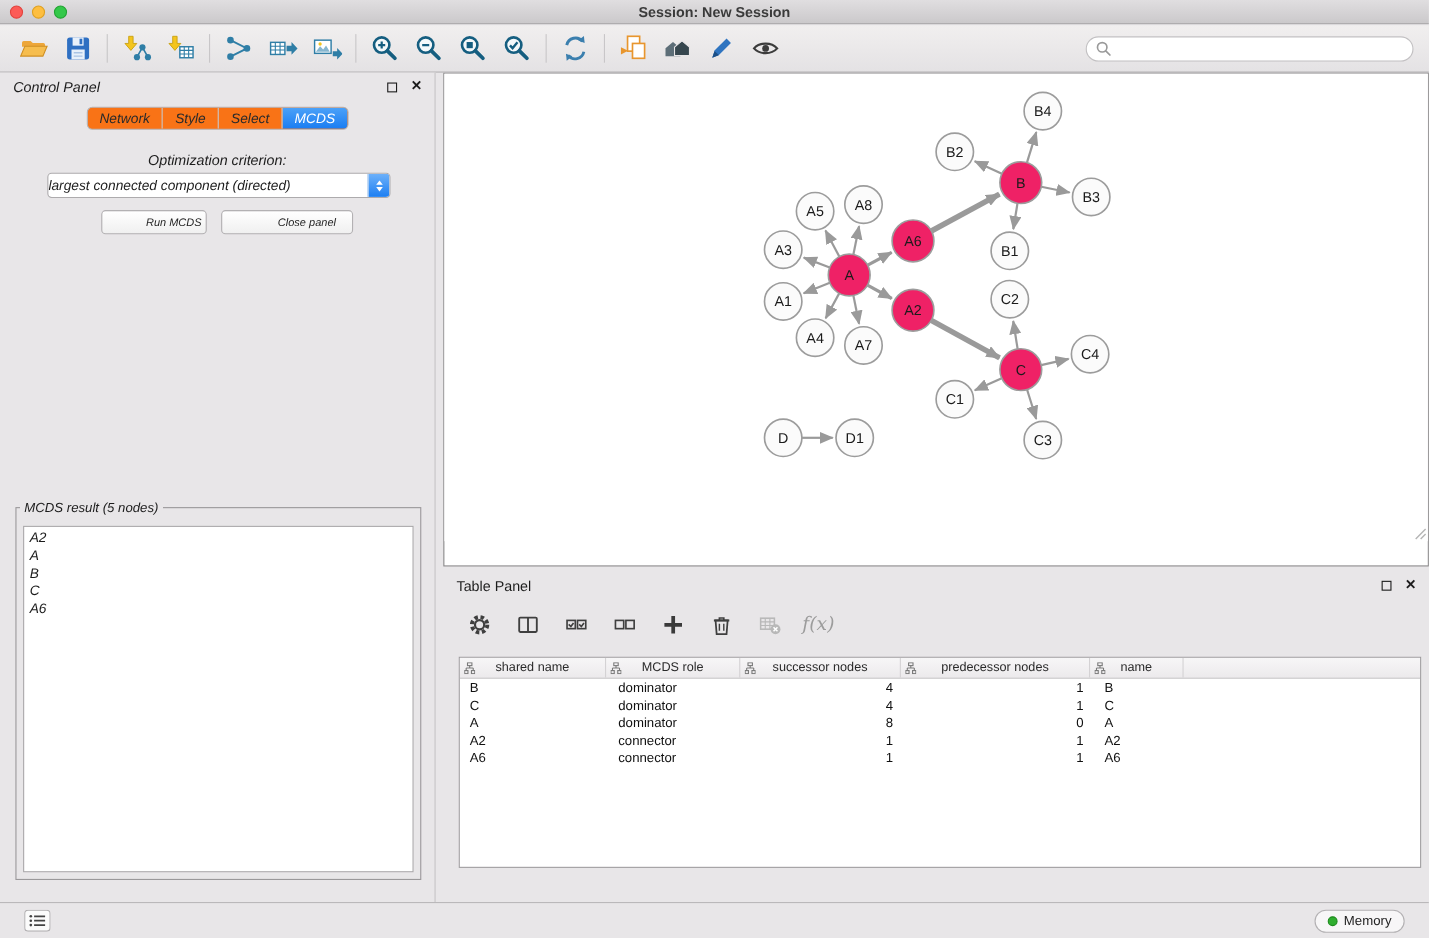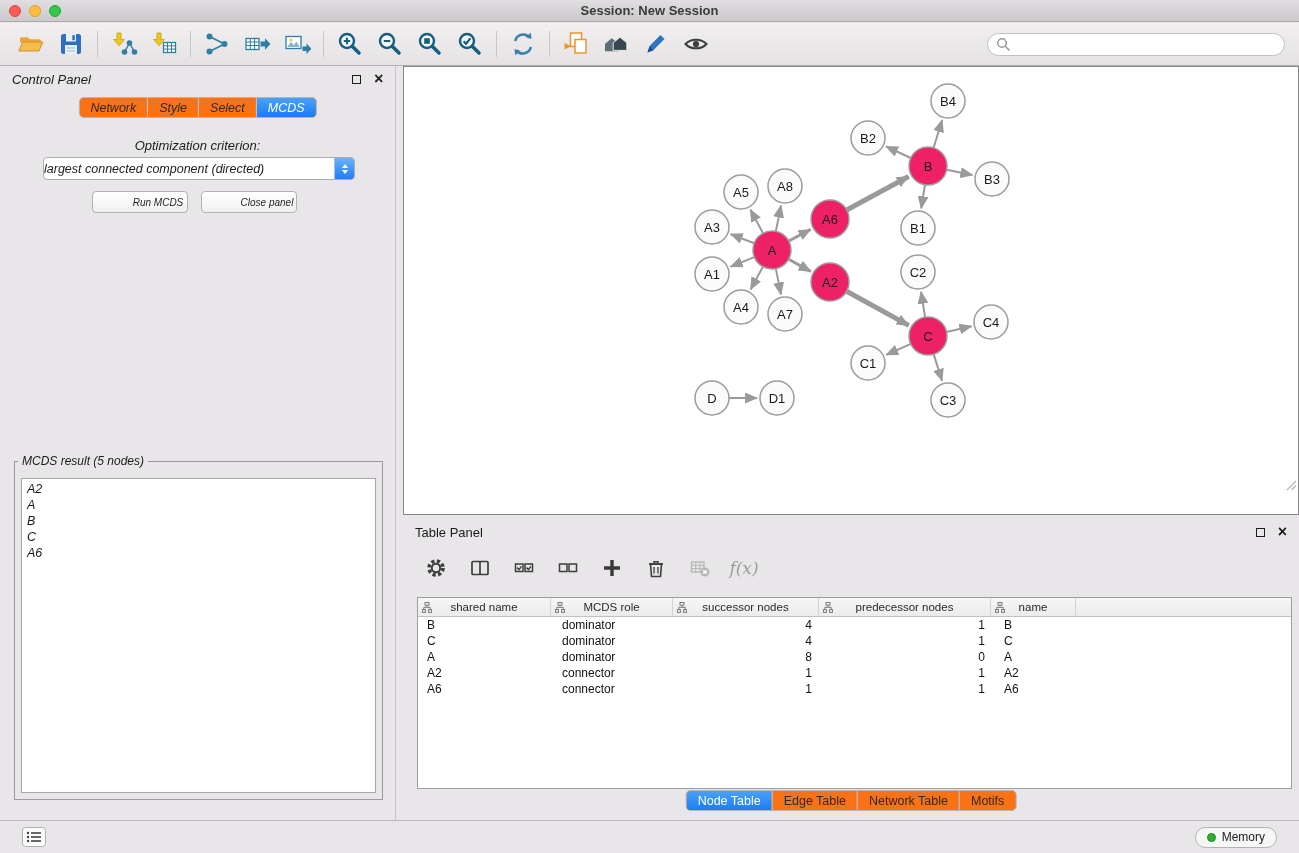--- a/index.html
+++ b/index.html
@@ -37,21 +37,21 @@
   .segmented .seg.selected{background:linear-gradient(#4ba1f8,#1a7df2);color:#fff;}
   .cp-tabs{position:absolute;left:50%;transform:translateX(-50%);top:31px;}
   .opt-label{position:absolute;top:72px;left:0;width:100%;text-align:center;font-size:13px;}
   .combo{position:absolute;left:43px;top:91px;width:312px;height:23px;background:#fff;border:1px solid #adabad;border-radius:4px;display:flex;align-items:center;font-size:12.5px;overflow:hidden;}
   .combo-text{flex:1;padding-left:0;white-space:nowrap;overflow:hidden;}
   .combo-btn{width:20px;height:100%;background:linear-gradient(#6db1fa,#1d7ff2);display:flex;flex-direction:column;align-items:center;justify-content:center;gap:2px;border-left:1px solid #9ec4ef;}
   .tri-up{width:0;height:0;border-left:3.5px solid transparent;border-right:3.5px solid transparent;border-bottom:4.5px solid #fff;}
   .tri-down{width:0;height:0;border-left:3.5px solid transparent;border-right:3.5px solid transparent;border-top:4.5px solid #fff;}
   .mac-btn{position:absolute;height:22px;background:linear-gradient(#ffffff,#f0f0f0);border:1px solid #b3b1b3;border-radius:4px;font-size:10px;display:flex;align-items:center;justify-content:center;color:#1e1e1e;padding-left:36px;}
   .btn-run{left:92px;top:125px;width:96px;}
-  .btn-close{left:201px;top:125px;width:96px;}
+  .btn-close{left:201px;top:125px;width:120px;}
   .mcds-fieldset{position:absolute;left:14px;top:388px;width:369px;height:346px;border:1px solid #9a989a;}
   .mcds-fieldset legend{font-size:12px;padding:0 4px;margin-left:3px;color:#1c1c1c;}
   .mcds-list{position:absolute;left:6px;right:6px;top:10px;bottom:6px;background:#fff;border:1px solid #a8a6a8;font-size:12.5px;line-height:16px;padding:2px 5px;overflow:hidden;}
 
   
   .network-window{position:absolute;left:403px;top:0;width:896px;height:449px;border:1px solid #868486;background:#fff;}
   .net-title{height:22px;background:linear-gradient(#e9e7e9,#d5d3d5);border-bottom:1px solid #b0aeb0;display:flex;align-items:center;justify-content:center;position:relative;font-size:13px;color:#2f2f2f;}
   .net-title .lights{position:absolute;left:9px;top:5px;}
   .net-canvas{position:relative;width:100%;height:425px;background:#fff;}
   svg.graph{position:absolute;left:0;top:0;}
@@ -533,26 +533,20 @@
             <div class="td c0">A6</div>
             <div class="td c1">connector</div>
             <div class="td c2">1</div>
             <div class="td c3">1</div>
             <div class="td c4">A6</div>
             <div class="td cfill"></div>
           </div>
         </div>
     </div>
 
-    <div class="segmented tp-tabs">
-      <div class="seg selected">Node Table</div>
-      <div class="seg">Edge Table</div>
-      <div class="seg">Network Table</div>
-      <div class="seg">Motifs</div>
-    </div>
   </div>
 </div>
 
 <div class="statusbar">
   <div style="display:flex;align-items:center;">
     <svg width="24" height="20" viewBox="0 0 24 20">
         <rect x="0.5" y="0.5" width="23" height="19" rx="3" fill="#fbfbfb" stroke="#b0aeb0"></rect>
         <circle cx="6" cy="6" r="1.2" fill="#444"></circle>
         <line x1="9" y1="6" x2="19" y2="6" stroke="#444" stroke-width="1.6"></line>
         <circle cx="6" cy="10" r="1.2" fill="#444"></circle>

